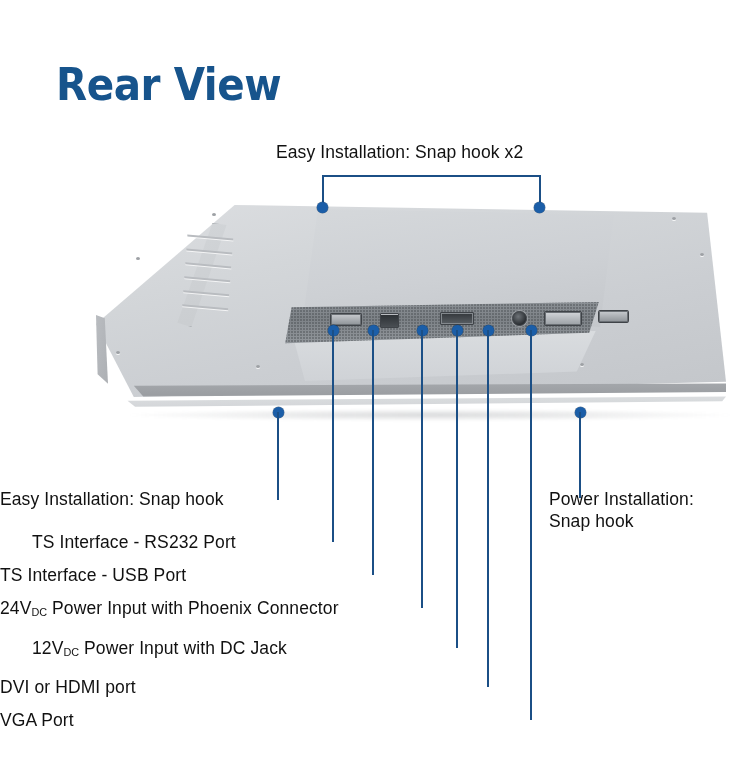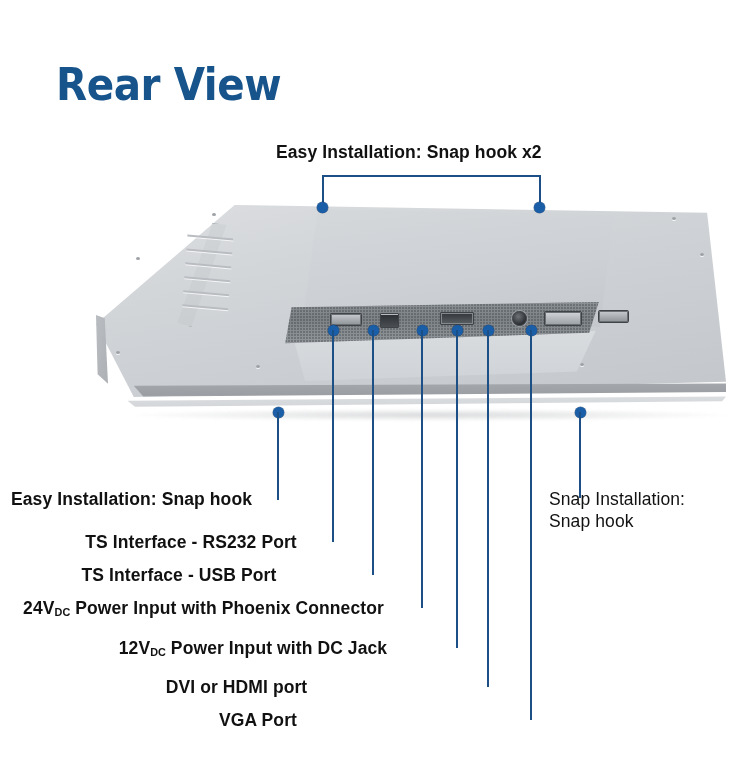--- a/index.html
+++ b/index.html
@@ -30,21 +30,21 @@
 
   
   .anno{
     position:absolute;
     font-size:17.5px;
     color:#111111;
     white-space:nowrap;
     line-height:1.28;
     letter-spacing:0.1px;
   }
-  .anno.r{text-align:center;font-weight:bold;}
+  .anno.r{text-align:left;}
   .anno.l{text-align:left;}
   .anno sub{
     font-size:0.62em;
     vertical-align:baseline;
     position:relative;
     top:0.22em;
     letter-spacing:0;
   }
 
   
@@ -225,21 +225,21 @@
     <div id="ports">
       <div class="port db9" style="left:48px;top:14px;width:30px;height:11px;"></div>
       <div class="port usb" style="left:98px;top:14px;width:17px;height:13px;"></div>
       <div class="port phoenix" style="left:158px;top:13px;width:32px;height:11px;"></div>
       <div class="port dcjack" style="left:230px;top:12px;width:13px;height:13px;"></div>
       <div class="port dvi" style="left:262px;top:12px;width:36px;height:13px;"></div>
       <div class="port vga" style="left:316px;top:11px;width:29px;height:11px;"></div>
     </div>
   </div>
 
-  <div class="anno l" style="left:276px;top:141px;font-weight:bold;">Easy Installation: Snap hook x2</div>
+  <div class="anno l" style="left:276px;top:141px;">Easy Installation: Snap hook x2</div>
 
   <div class="hline" style="left:322px;top:175px;width:219px;"></div>
   <div class="vline" style="left:322px;top:175px;height:33px;"></div>
   <div class="vline" style="left:539px;top:175px;height:33px;"></div>
   <div class="dot" style="left:317px;top:202px;"></div>
   <div class="dot" style="left:534px;top:202px;"></div>
 
   <div class="dot" style="left:273px;top:407px;"></div>
   <div class="vline" style="left:277px;top:412px;height:88px;"></div>
   <div class="anno r" style="left:0px;width:263px;top:488px;">Easy Installation: Snap hook</div>
@@ -268,17 +268,17 @@
   <div class="vline" style="left:487px;top:330px;height:357px;"></div>
   <div class="anno r" style="left:0px;width:473px;top:676px;">DVI or HDMI port</div>
 
   <div class="dot" style="left:526px;top:325px;"></div>
   <div class="vline" style="left:530px;top:330px;height:390px;"></div>
   <div class="anno r" style="left:0px;width:516px;top:709px;">VGA Port</div>
 
   <div class="dot" style="left:575px;top:407px;"></div>
   <div class="vline" style="left:579px;top:412px;height:86px;"></div>
   <div class="anno l" style="left:549px;top:488px;">
-    <div>Snap Installation:</div>
+    <div>Power Installation:</div>
     <div>Snap hook</div>
   </div>
 
 </div>
 
 </body></html>

